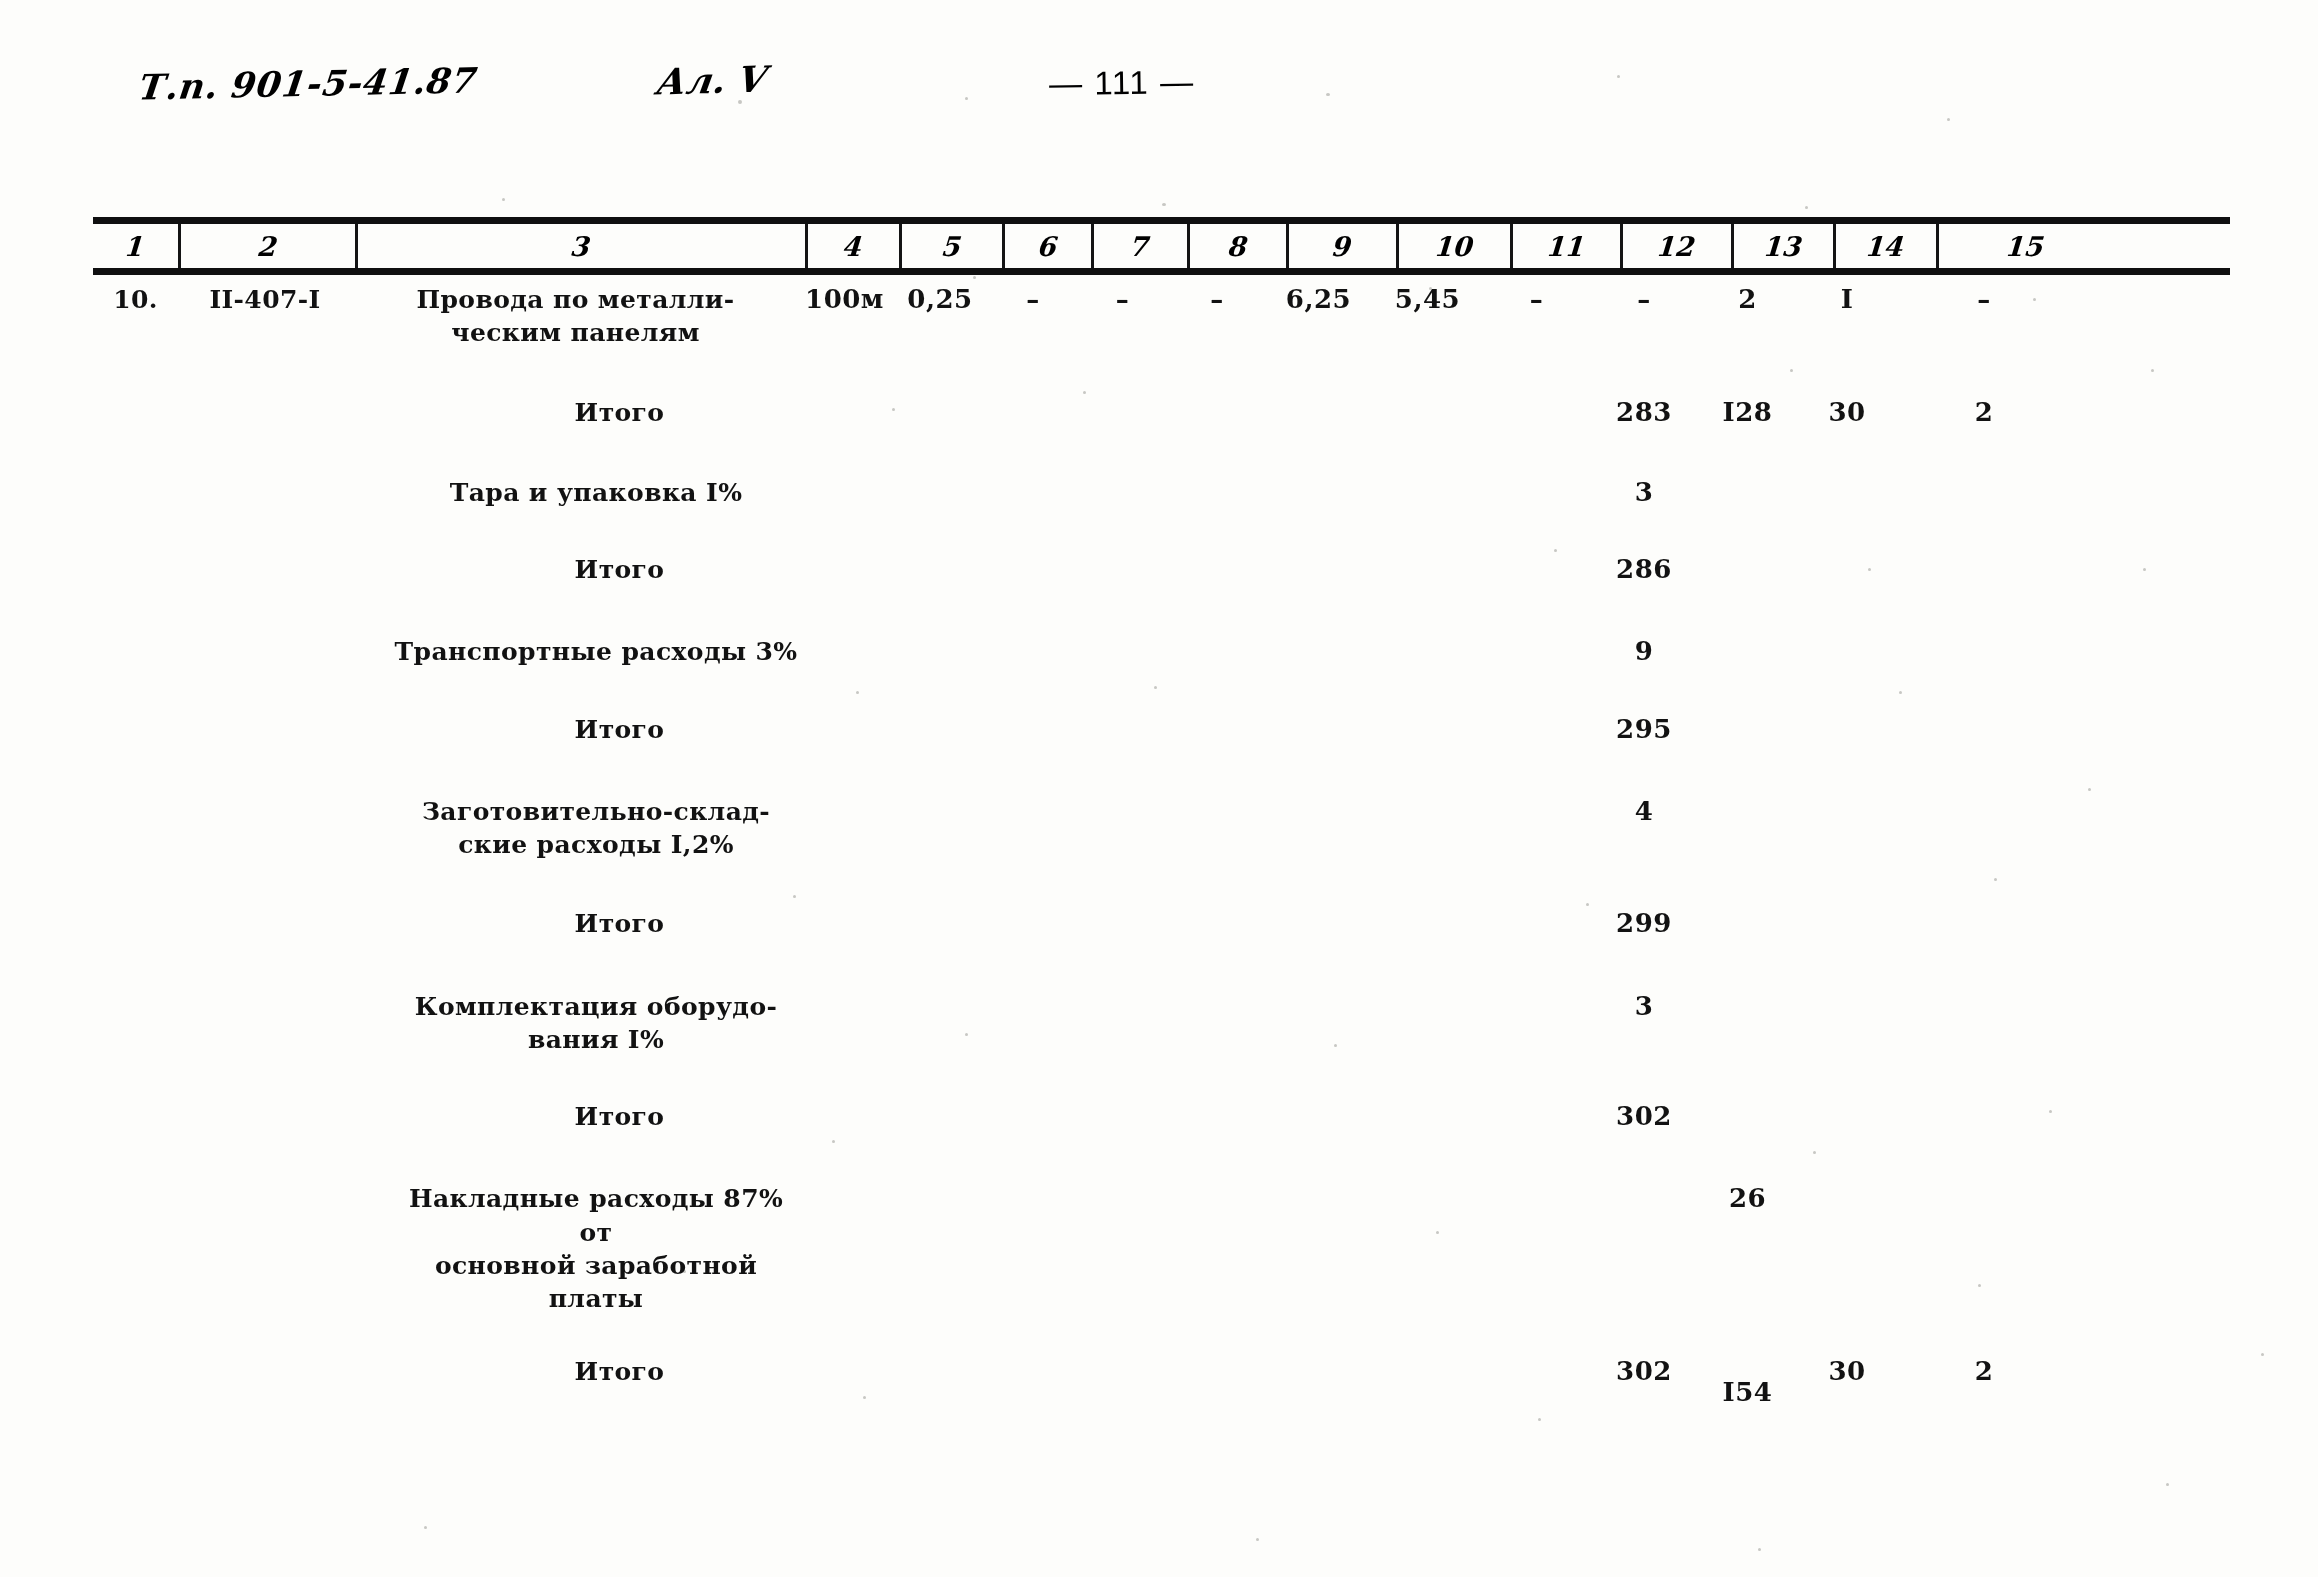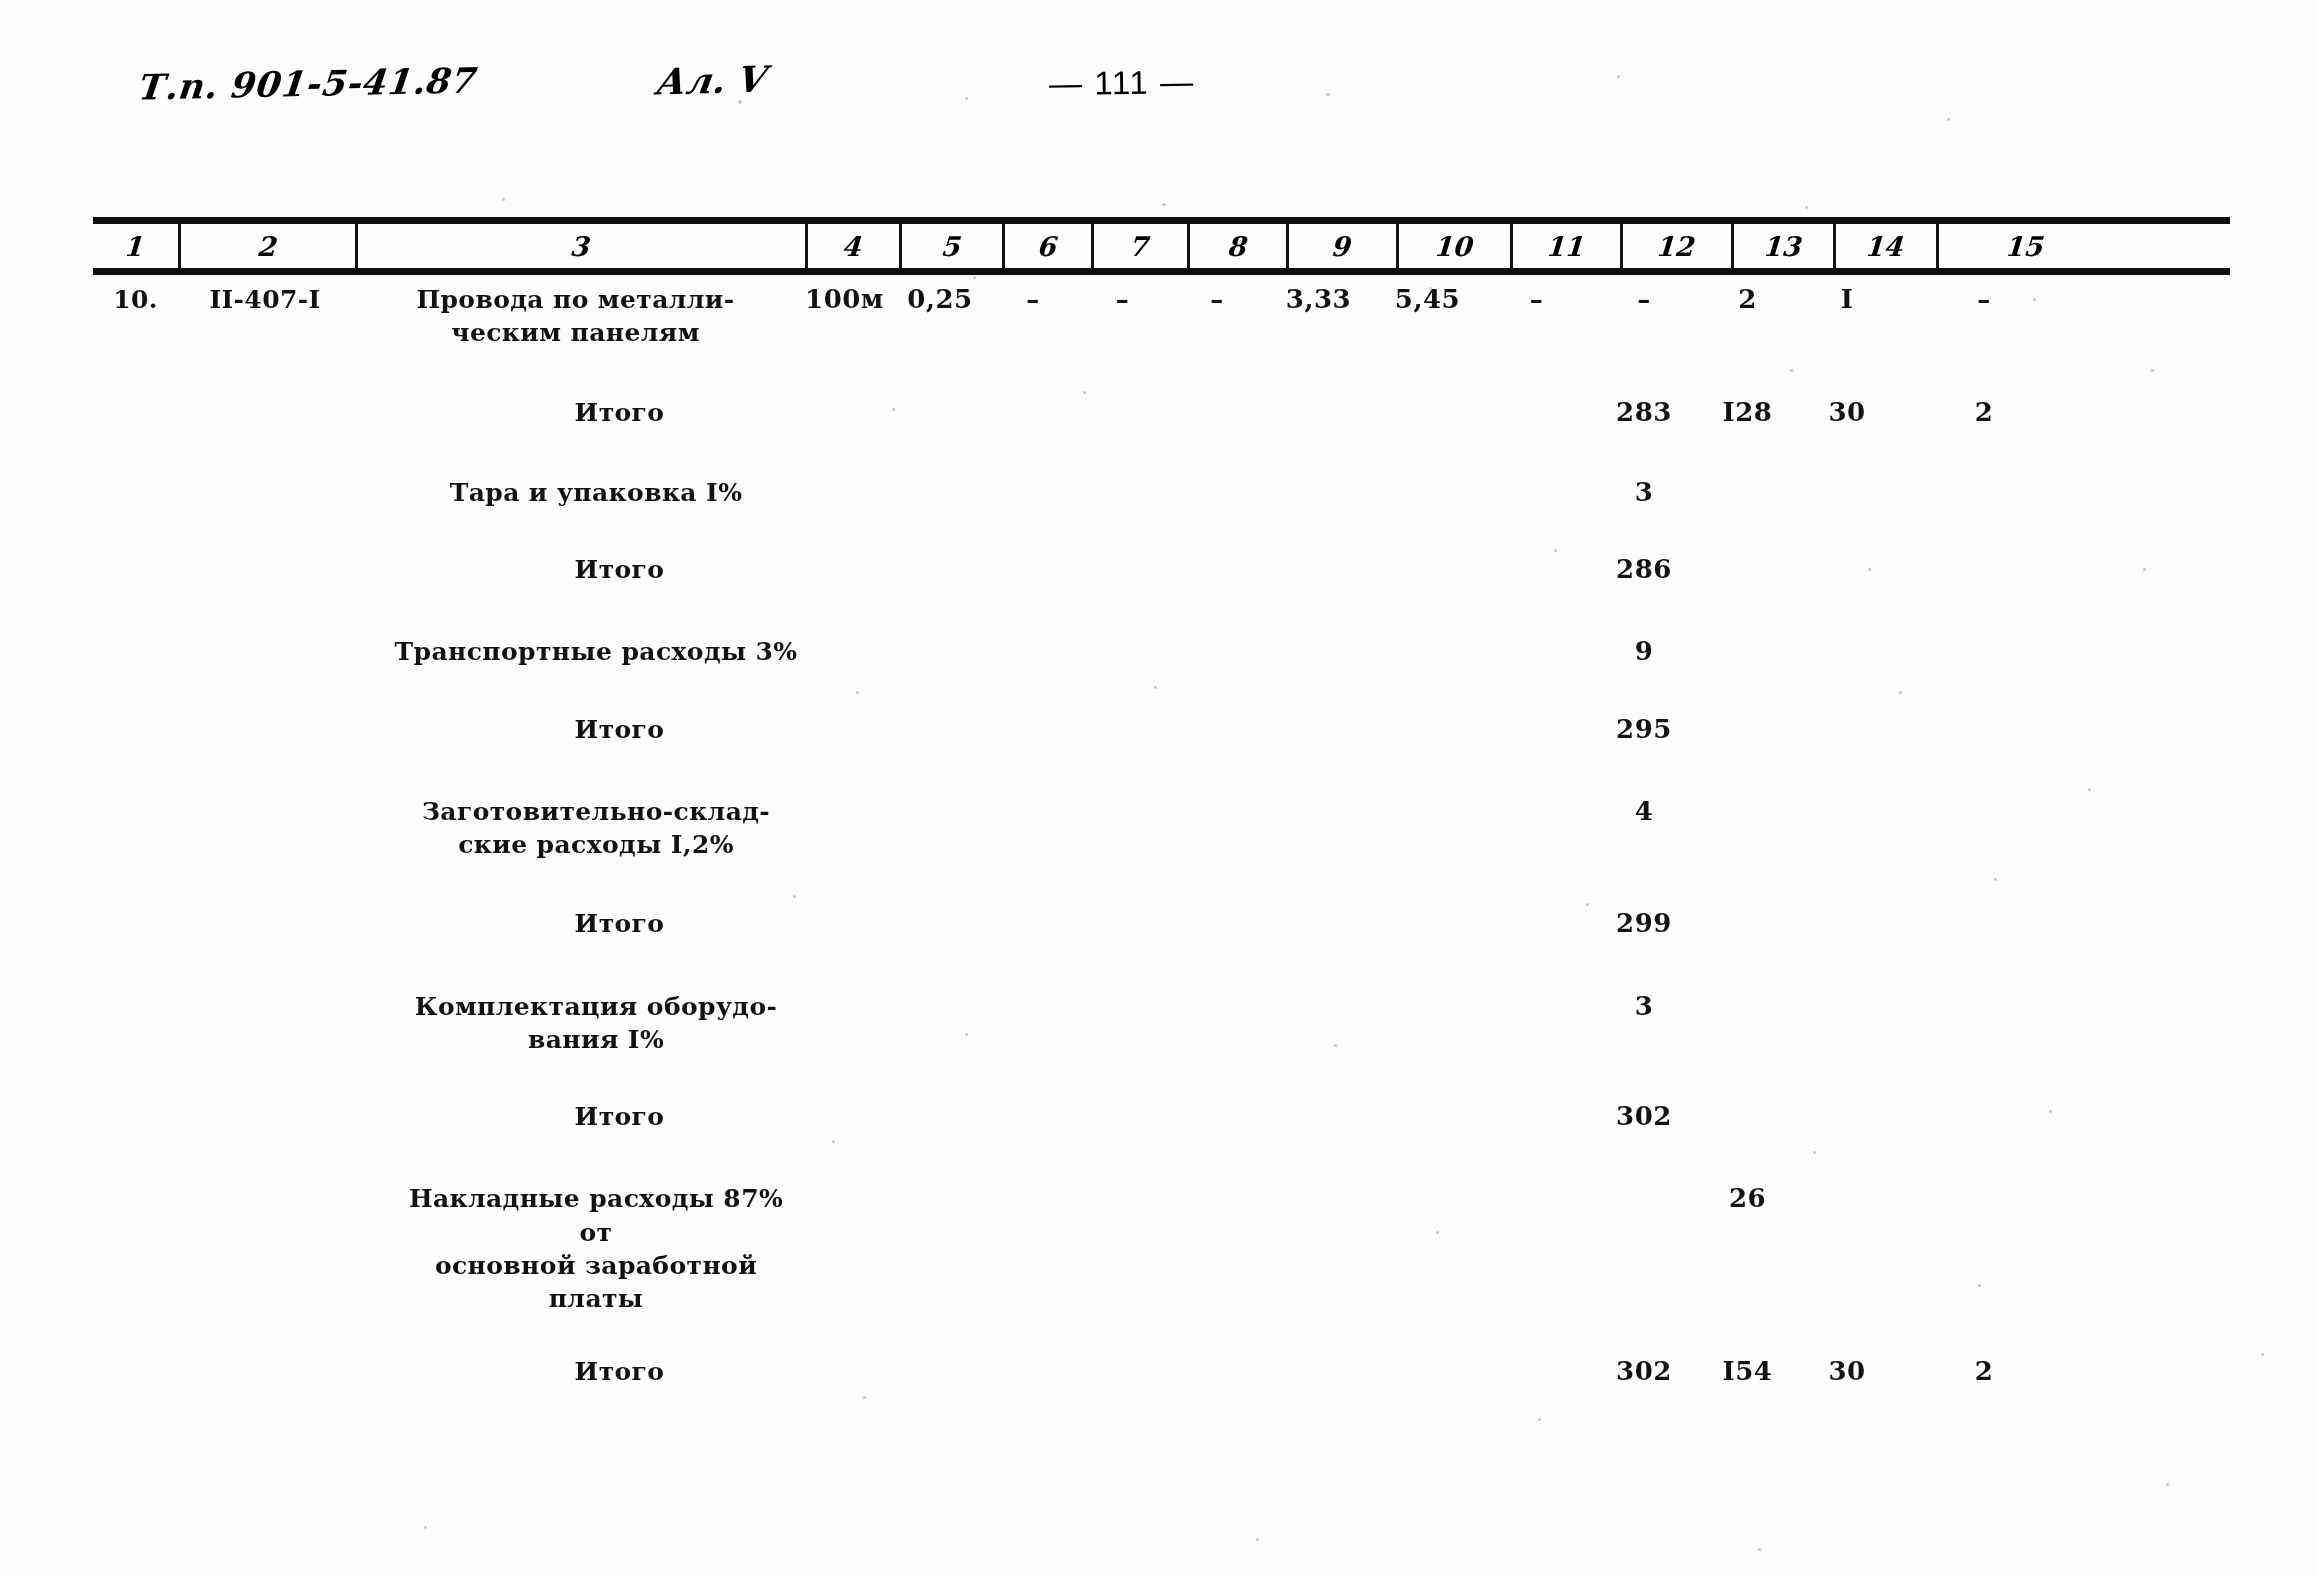--- a/index.html
+++ b/index.html
@@ -225,21 +225,21 @@
     <div class="data-row">
       <div class="cell c-num" style="width: 85px;"><span class="tw">10.</span></div>
       <div class="cell c-num" style="width: 174px;"><span class="tw">II-407-I</span></div>
       <div class="cell c-name " style="width: 447px;"><span class="tw">Провода по металли-
 ческим панелям</span></div>
       <div class="cell c-val" style="width: 91px;"><span class="tw-num">100м</span></div>
       <div class="cell c-val" style="width: 100px;"><span class="tw-num">0,25</span></div>
       <div class="cell c-val" style="width: 86px;"><span class="tw-num">–</span></div>
       <div class="cell c-val" style="width: 93px;"><span class="tw-num">–</span></div>
       <div class="cell c-val" style="width: 96px;"><span class="tw-num">–</span></div>
-      <div class="cell c-val" style="width: 107px;"><span class="tw-num">3,33</span></div>
+      <div class="cell c-val" style="width: 107px;"><span class="tw-num">6,25</span></div>
       <div class="cell c-val" style="width: 111px;"><span class="tw-num">5,45</span></div>
       <div class="cell c-val" style="width: 107px;"><span class="tw-num">–</span></div>
       <div class="cell c-val" style="width: 108px;"><span class="tw-num">–</span></div>
       <div class="cell c-val" style="width: 99px;"><span class="tw-num">2</span></div>
       <div class="cell c-val" style="width: 100px;"><span class="tw-num">I</span></div>
       <div class="cell c-val" style="width: 174px;"><span class="tw-num">–</span></div>
     </div>
     <div style="height: 46px;"></div>
     <div class="data-row">
       <div class="cell c-num" style="width: 85px;"><span class="tw"></span></div>
@@ -430,21 +430,21 @@
       <div class="cell c-name indent-2" style="width: 447px;"><span class="tw">Итого</span></div>
       <div class="cell c-val" style="width: 91px;"><span class="tw-num"></span></div>
       <div class="cell c-val" style="width: 100px;"><span class="tw-num"></span></div>
       <div class="cell c-val" style="width: 86px;"><span class="tw-num"></span></div>
       <div class="cell c-val" style="width: 93px;"><span class="tw-num"></span></div>
       <div class="cell c-val" style="width: 96px;"><span class="tw-num"></span></div>
       <div class="cell c-val" style="width: 107px;"><span class="tw-num"></span></div>
       <div class="cell c-val" style="width: 111px;"><span class="tw-num"></span></div>
       <div class="cell c-val" style="width: 107px;"><span class="tw-num"></span></div>
       <div class="cell c-val" style="width: 108px;"><span class="tw-num">302</span></div>
-      <div class="cell c-val" style="width: 99px;"><span class="tw-num">I54</span></div>
+      <div class="cell c-val" style="width: 99px; margin-top: 21px;"><span class="tw-num">I54</span></div>
       <div class="cell c-val" style="width: 100px;"><span class="tw-num">30</span></div>
       <div class="cell c-val" style="width: 174px;"><span class="tw-num">2</span></div>
     </div>
   </div>
 
 <div class="speck" style="left: 738px; top: 100px; width: 3.9px; height: 3.9px;"></div>
 <div class="speck" style="left: 965px; top: 97px; width: 3.1px; height: 3.1px;"></div>
 <div class="speck" style="left: 1326px; top: 93px; width: 3.9px; height: 3.1px;"></div>
 <div class="speck" style="left: 1617px; top: 75px; width: 3.1px; height: 3.1px;"></div>
 <div class="speck" style="left: 1947px; top: 118px; width: 3.1px; height: 3.1px;"></div>

